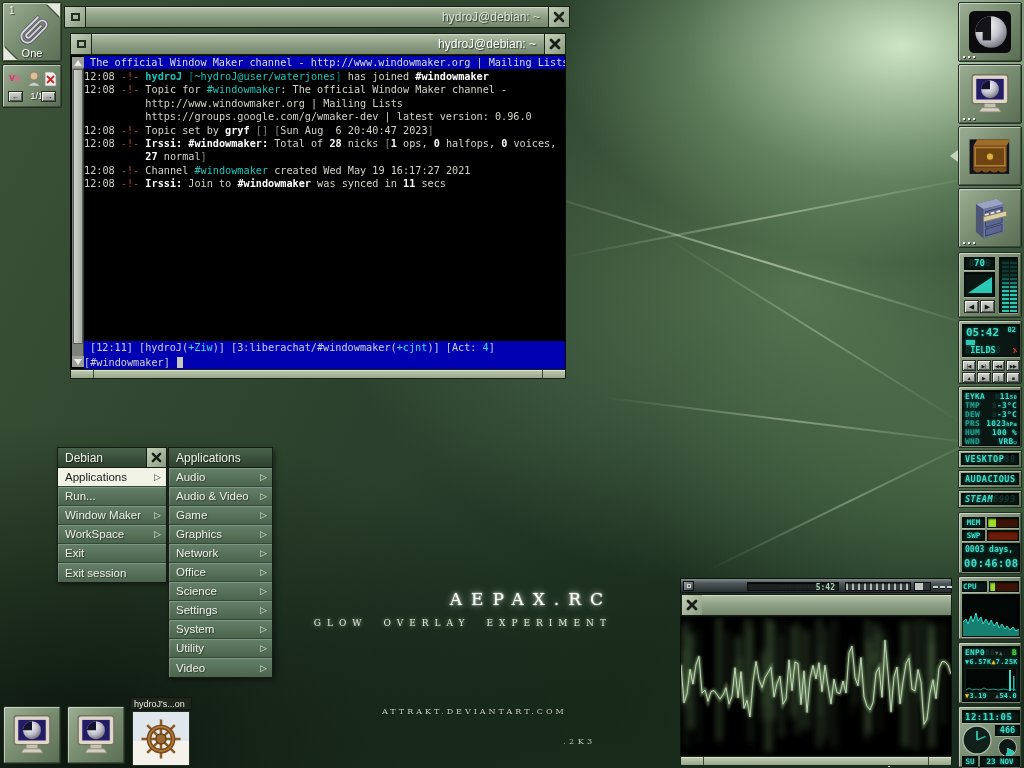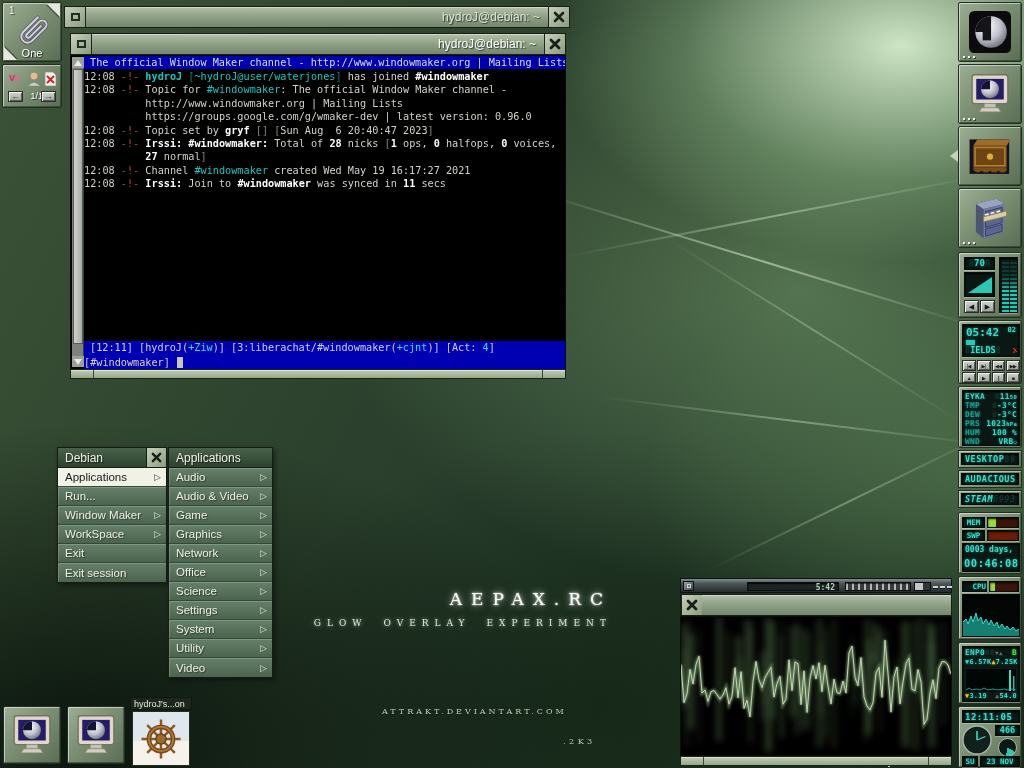--- a/index.html
+++ b/index.html
@@ -581,21 +581,21 @@
     <div class="lcd" style="left:28px;top:4px;width:32px;height:11px;background:linear-gradient(to right,#9ade28 0 8px,#3a1406 8px);"></div>
     <div class="lcd lt" style="left:3px;top:17px;width:23px;height:11px;font-size:7.5px;line-height:9px;text-align:center;">SWP</div>
     <div class="lcd" style="left:28px;top:17px;width:32px;height:11px;background:linear-gradient(to right,#6a1c08 0 100%);"></div>
     <div class="lcd" style="left:3px;top:30px;width:58px;height:29px;">
       <div class="lt" style="position:absolute;left:2px;top:1px;font-size:8px;">0003 days,</div>
       <div class="lt" style="position:absolute;left:1px;bottom:2px;font-size:10.5px;letter-spacing:.5px;">00:46:08</div>
     </div>
   </div>
 
   <div class="tile" style="top:576px;height:64px;">
-    <div class="lcd lt" style="left:3px;top:4px;width:25px;height:11px;font-size:7.5px;line-height:9px;text-align:right;">CPU</div>
+    <div class="lcd lt" style="left:3px;top:4px;width:25px;height:11px;font-size:7.5px;line-height:9px;text-align:left;">CPU</div>
     <div class="lcd" style="left:30px;top:4px;width:30px;height:11px;background:linear-gradient(to right,#9ade28 0 5px,#3a1406 5px);"></div>
     <div class="lcd" style="left:3px;top:17px;width:58px;height:43px;background:#020604;">
       <svg width="56" height="41" viewBox="0 0 56 41" style="position:absolute;left:0;top:0;">
         <path d="M0 41 L0 27 L3 24 L5 29 L8 21 L10 27 L13 18 L15 26 L18 22 L20 29 L23 24 L26 30 L28 25 L31 31 L34 27 L36 33 L39 29 L42 34 L44 31 L47 35 L50 32 L53 36 L56 34 L56 41 Z" fill="#177f72"></path>
         <path d="M0 27 L3 24 L5 29 L8 21 L10 27 L13 18 L15 26 L18 22 L20 29 L23 24 L26 30 L28 25 L31 31 L34 27 L36 33 L39 29 L42 34 L44 31 L47 35 L50 32 L53 36 L56 34" fill="none" stroke="#35dcc8" stroke-width="1"></path>
       </svg>
     </div>
   </div>
 
   <div class="tile" style="top:642px;height:62px;">

